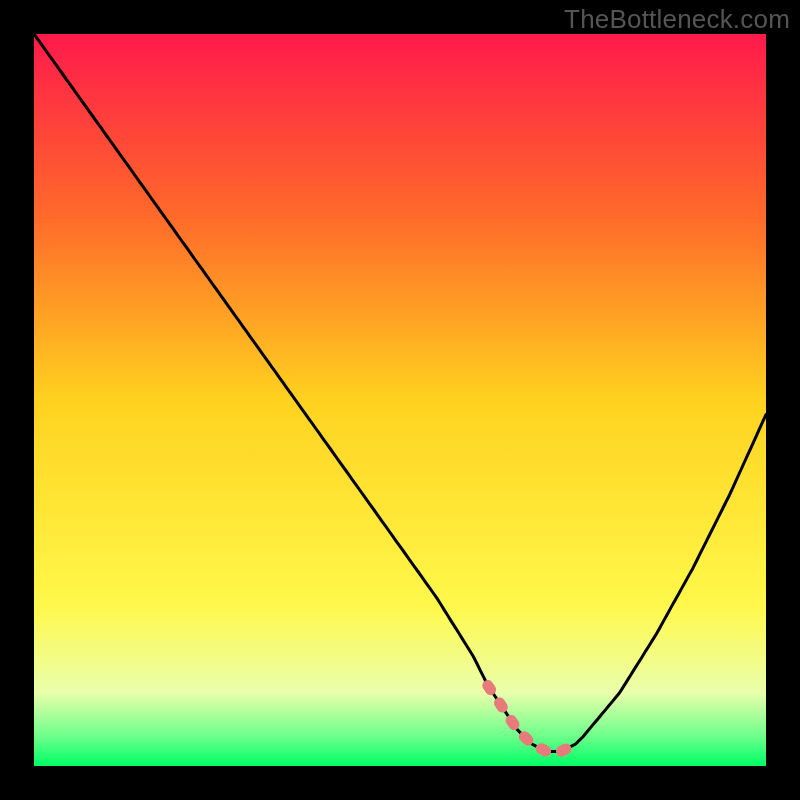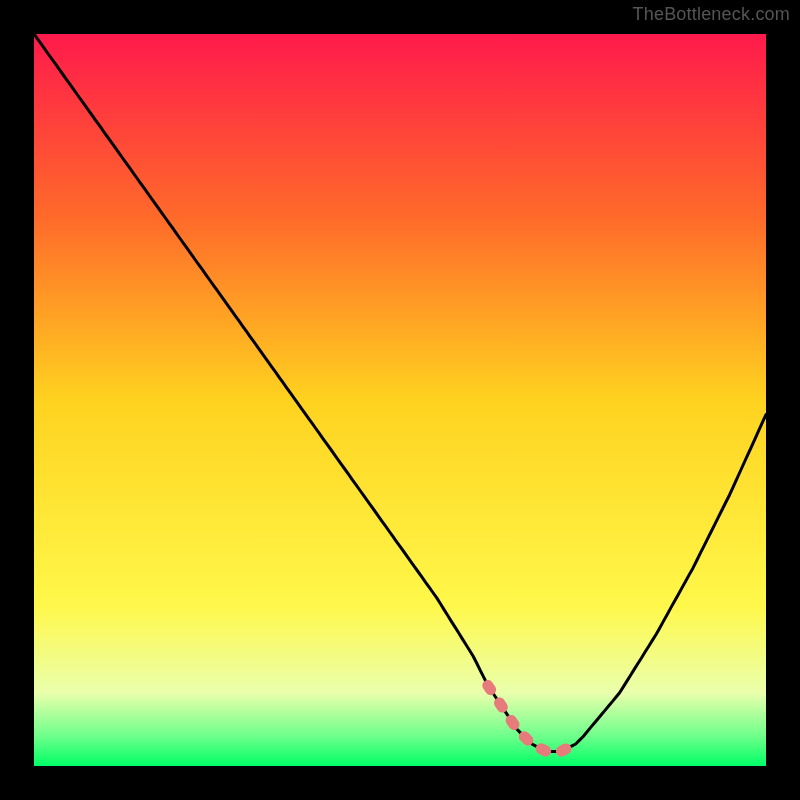--- a/index.html
+++ b/index.html
@@ -14,21 +14,21 @@
   .wrap {
     position: relative;
     width: 800px;
     height: 800px;
   }
   .attribution {
     position: absolute;
     top: 4px;
     right: 10px;
     color: #555;
-    font-size: 18px;
+    font-size: 26px;
     font-weight: 500;
     letter-spacing: 0.2px;
   }
   svg {
     display: block;
   }
 </style>
 </head>
 <body>
 <div class="wrap">

